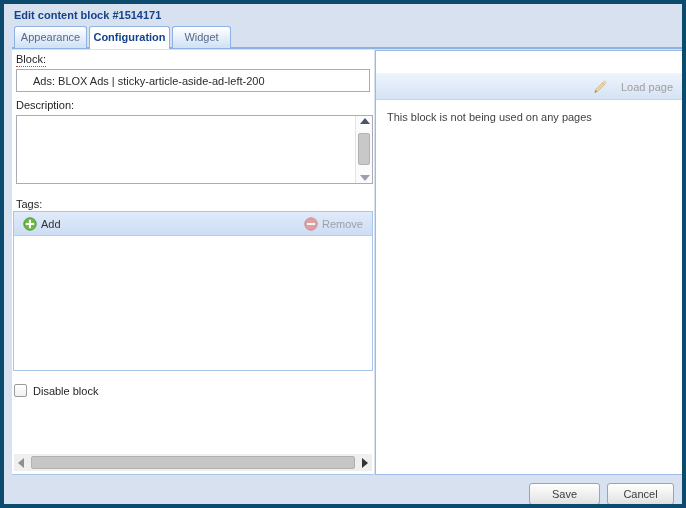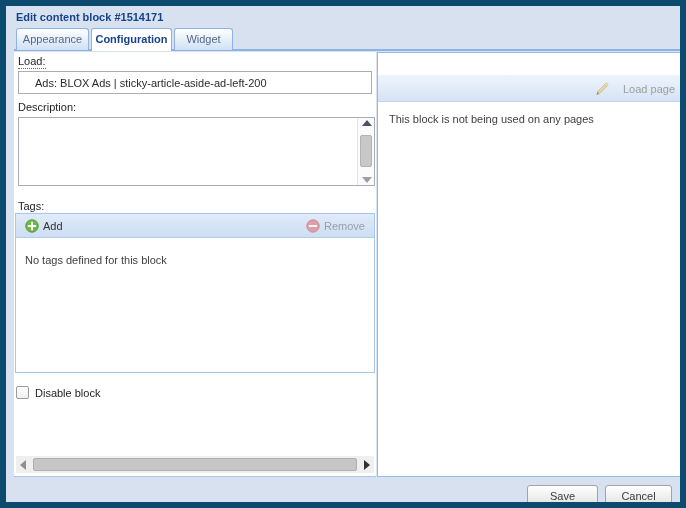--- a/index.html
+++ b/index.html
@@ -1,21 +1,21 @@
 <!DOCTYPE html>
 <html><head>
 <meta charset="utf-8">
 <style>
   * { margin:0; padding:0; box-sizing:border-box; }
   html,body { background:#eee; }
   body { font-family:"Liberation Sans", sans-serif; font-size:11px; color:#222; }
 
   .window {
     position:relative; width:686px; height:508px;
-    background:#d7e1ef; border:6px solid #0c4a6e; overflow:hidden;
+    background:#d7e1ef; border:4px solid #0c4a6e; overflow:hidden;
   }
 
   
   .titlebar { position:absolute; left:0; top:0; width:100%; height:22px; }
   .title { position:absolute; left:10px; top:5px; font-weight:bold; color:#15428b; }
 
   
   .tabstrip-line { position:absolute; left:8px; top:43px; width:670px; height:2px; background:#8db2e3; }
   .tab {
     position:absolute; top:22px; height:22px; border:1px solid #8db2e3;
@@ -115,21 +115,21 @@
   <div class="tab tab-configuration active">
     <span>Configuration</span>
   </div>
   <div class="tab tab-widget">
     <span>Widget</span>
   </div>
 
   <div class="left-panel">
 
     <div class="fld-label" style="left:4px; top:3px;">
-      <span class="squiggle">Load:</span>
+      <span class="squiggle">Block:</span>
     </div>
     <input class="name-input" type="text" value="Ads: BLOX Ads | sticky-article-aside-ad-left-200" style="">
 
     <div class="fld-label" style="left:4px; top:49px;">Description:</div>
     <div class="desc-box">
       <div class="vscroll">
         <div class="arrow-up"></div>
         <div class="thumb"></div>
         <div class="arrow-down"></div>
       </div>
@@ -151,21 +151,20 @@
         <div class="tb-btn btn-remove disabled">
           <span class="icon" style="opacity:.75">
             <svg width="14" height="14" viewBox="0 0 14 14">
               <circle cx="7" cy="7" r="6.2" fill="#e08989" stroke="#c96f6f" stroke-width="1"></circle>
               <path d="M3.6 7 H10.4" stroke="#ffffff" stroke-width="2" stroke-linecap="round"></path>
             </svg>
           </span>
           <span class="lbl">Remove</span>
         </div>
       </div>
-      <div class="tags-empty">No tags defined for this block</div>
     </div>
 
     <div class="checkbox-row">
       <div class="checkbox"></div>
       <div class="checkbox-label">Disable block</div>
     </div>
 
     <div class="hscroll">
       <div class="arrow-left"></div>
       <div class="thumb"></div>

